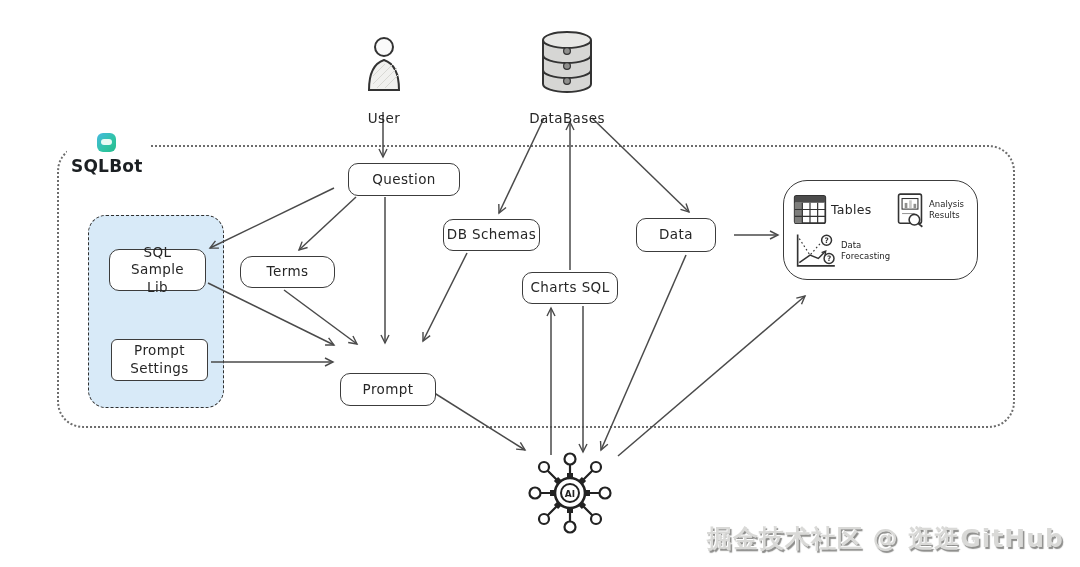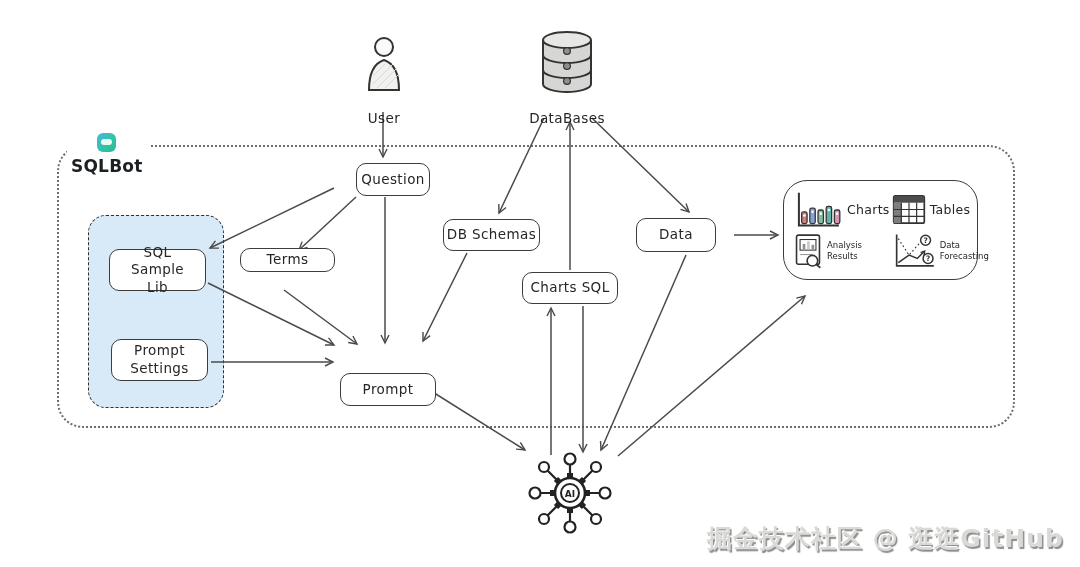--- a/index.html
+++ b/index.html
@@ -71,24 +71,24 @@
     text-align: center;
     background: #ffffff;
     border: 1.8px solid #3c3c3c;
     border-radius: 10px;
     font-size: 13.5px;
     color: #262626;
     letter-spacing: 0.4px;
     line-height: 1.3;
     z-index: 4;
   }
-  .node-question       { left: 356px; top: 163px; width: 74px;  height: 33px; }
-  .node-terms          { left: 240px; top: 248px; width: 95px;  height: 24px; }
+  .node-question       { left: 348px; top: 163px; width: 112px;  height: 33px; }
+  .node-terms          { left: 240px; top: 256px; width: 95px;  height: 32px; border-radius: 12px; }
   .node-sql-sample-lib { left: 109px; top: 249px; width: 97px;  height: 42px; padding: 2px 10px; }
-  .node-prompt-settings{ left: 111px; top: 339px; width: 97px;  height: 42px; padding: 2px 10px; }
+  .node-prompt-settings{ left: 111px; top: 339px; width: 97px;  height: 42px; padding: 2px 10px; border-radius: 6px; }
   .node-prompt         { left: 340px; top: 349px; width: 96px;  height: 33px; margin-top: 24px; }
   .node-db-schemas     { left: 443px; top: 219px; width: 97px;  height: 32px; }
   .node-query-sql      { left: 522px; top: 272px; width: 96px;  height: 32px; }
   .node-data           { left: 636px; top: 218px; width: 80px;  height: 34px; }
   
   .actor {
     position: absolute;
     display: flex; flex-direction: column; align-items: center;
     z-index: 4;
   }
@@ -209,36 +209,20 @@
   </div>
   <div class="node node-query-sql">
     <span>Charts SQL</span>
   </div>
   <div class="node node-data">
     <span>Data</span>
   </div>
 
   <div class="outputs-panel">
 
-    <div class="output-item">
-      <svg width="50" height="40" viewBox="0 0 52 44">
-        <path d="M5 3 V39 H49" fill="none" stroke="#333" stroke-width="2.2"></path>
-        <rect x="8" y="24" width="6" height="13" rx="2" fill="#cf8080" stroke="#333" stroke-width="1.4"></rect>
-        <rect x="17" y="20" width="6" height="17" rx="2" fill="#89a3d9" stroke="#333" stroke-width="1.4"></rect>
-        <rect x="26" y="22" width="6" height="15" rx="2" fill="#83bf9e" stroke="#333" stroke-width="1.4"></rect>
-        <rect x="35" y="18" width="6" height="19" rx="2" fill="#62b3ac" stroke="#333" stroke-width="1.4"></rect>
-        <rect x="44" y="22" width="6" height="15" rx="2" fill="#d694b6" stroke="#333" stroke-width="1.4"></rect>
-        <circle cx="11" cy="28" r="1.4" fill="#fff"></circle>
-          <circle cx="20" cy="24" r="1.4" fill="#fff"></circle>
-        <circle cx="29" cy="26" r="1.4" fill="#fff"></circle>
-          <circle cx="38" cy="22" r="1.4" fill="#fff"></circle>
-        <circle cx="47" cy="26" r="1.4" fill="#fff"></circle>
-      </svg>
-      <span class="output-label-lg">Charts</span>
-    </div>
 
     <div class="output-item" style="justify-content:flex-start;">
       <svg width="34" height="31" viewBox="0 0 40 36">
         <rect x="2" y="2" width="36" height="32" rx="2" fill="#ffffff" stroke="#333" stroke-width="2"></rect>
         <rect x="2" y="2" width="36" height="8" rx="2" fill="#4c4c4c"></rect>
         <rect x="2" y="10" width="9" height="24" fill="#7e7e7c"></rect>
         <path d="M2 18 H38 M2 26 H38 M11 10 V34 M20 10 V34 M29 10 V34" stroke="#333" stroke-width="1.4"></path>
       </svg>
       <span class="output-label-lg">Tables</span>
     </div>

